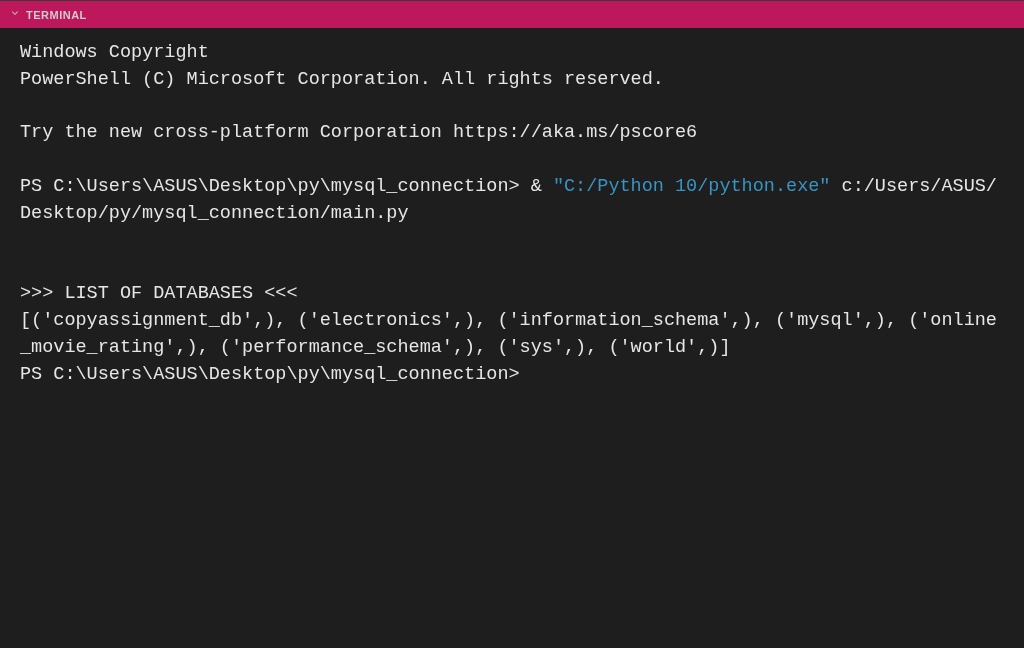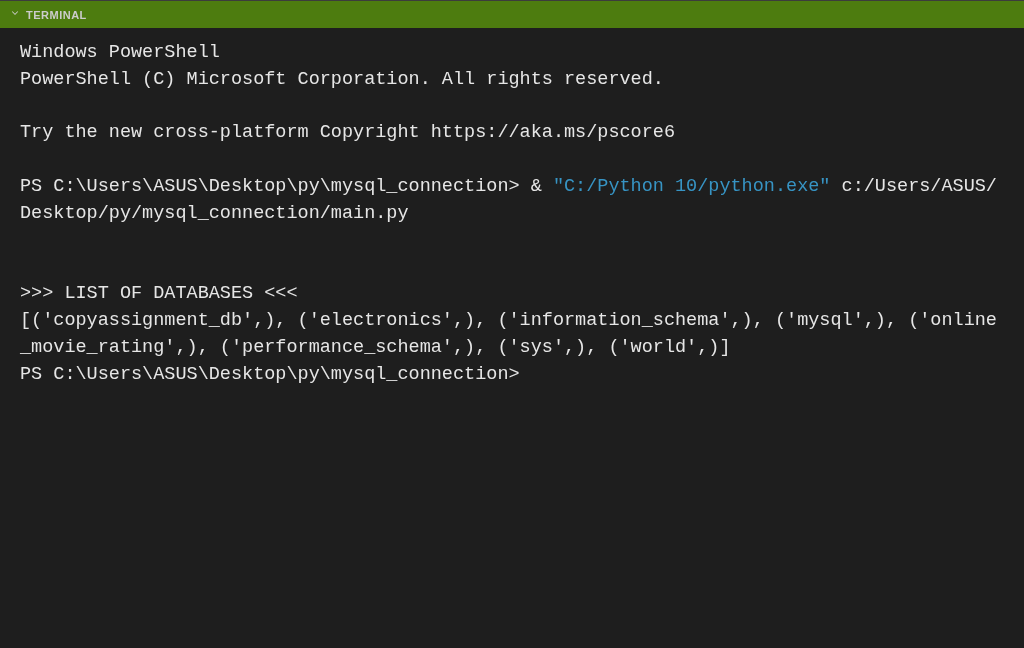--- a/index.html
+++ b/index.html
@@ -4,21 +4,21 @@
   <style>
     * { margin: 0; padding: 0; box-sizing: border-box; }
     body {
       background: #1e1e1e;
       width: 1024px;
       height: 648px;
       overflow: hidden;
       font-family: Consolas, 'Courier New', monospace;
     }
     .panel-header {
-      background: #4d7c0f;
+      background: #be185d;
       height: 28px;
       display: flex;
       align-items: center;
       padding: 0 10px;
       border-top: 1px solid #3c3c3c;
     }
     .chevron {
       color: #cccccc;
       font-size: 11px;
       margin-right: 6px;
@@ -48,24 +48,24 @@
 
 <div class="panel-header">
   <span class="chevron">
     <svg width="10" height="10" viewBox="0 0 16 16">
         <path fill="#cccccc" d="M4 5l4 4 4-4 1 1-5 5-5-5z"></path>
       </svg>
   </span>
   <span class="panel-title">TERMINAL</span>
 </div>
 
-<div class="terminal-body"><span>Windows PowerShell</span>
+<div class="terminal-body"><span>Windows Copyright</span>
 <span>PowerShell (C) Microsoft Corporation. All rights reserved.</span>
 
-<span>Try the new cross-platform Copyright https://aka.ms/pscore6</span>
+<span>Try the new cross-platform Corporation https://aka.ms/pscore6</span>
 
 <span class="prompt-line"><span>PS C:\Users\ASUS\Desktop\py\mysql_connection&gt; &amp; </span><span class="quoted">"C:/Python 10/python.exe"</span><span> c:/Users/ASUS/Desktop/py/mysql_connection/main.py</span></span>
 
 
 <span>&gt;&gt;&gt; LIST OF DATABASES &lt;&lt;&lt;</span>
 <span>[('copyassignment_db',), ('electronics',), ('information_schema',), ('mysql',), ('online_movie_rating',), ('performance_schema',), ('sys',), ('world',)]</span>
 <span>PS C:\Users\ASUS\Desktop\py\mysql_connection&gt;</span>
 </div>
 
 </body></html>

